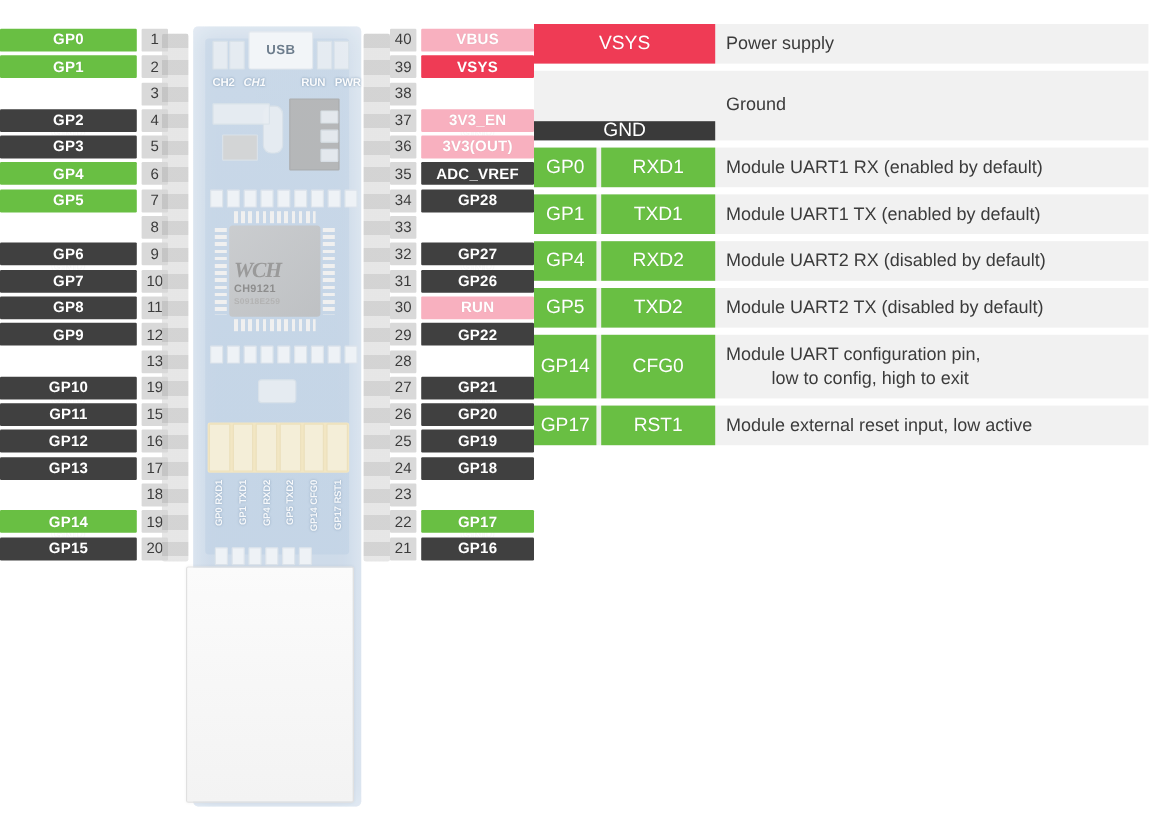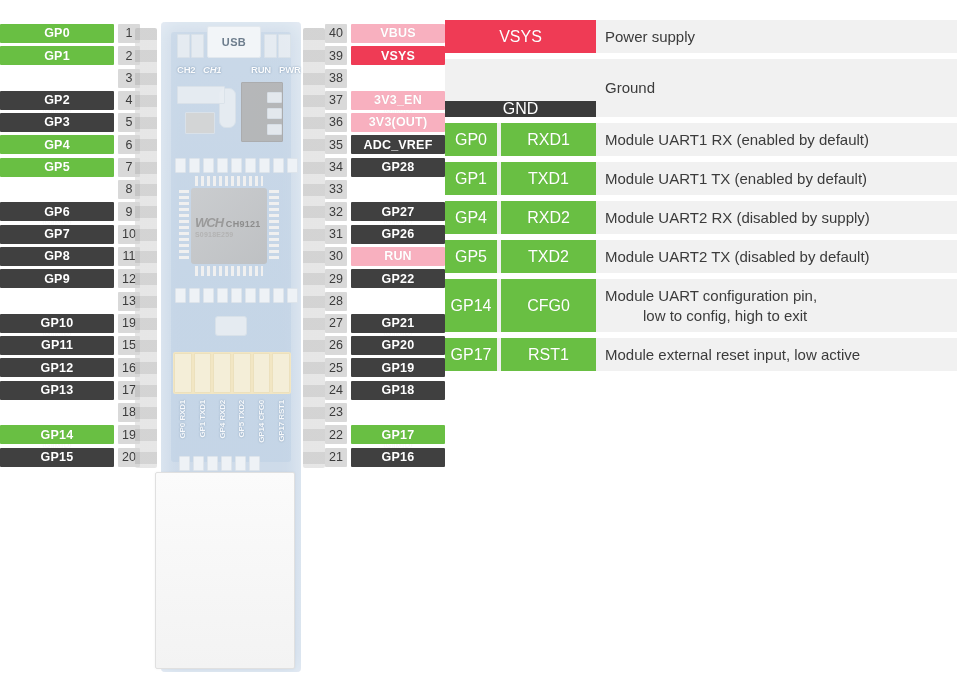--- a/index.html
+++ b/index.html
@@ -74,21 +74,21 @@
   .pad-row{position:absolute;display:flex;gap:3px;}
   .pad{width:9px;height:13px;background:#eef2f6;border:1px solid #dde4eb;border-radius:1px;}
 
   .mcu{
     position:absolute;left:58px;top:168px;width:76px;height:76px;
     background:linear-gradient(135deg,#cbcbcb,#bdbdbd);
     border-radius:3px;opacity:.85;
   }
   .mcu-text{position:absolute;left:62px;top:196px;width:72px;color:#8d8d8d;font-size:9px;
             font-weight:bold;letter-spacing:.3px;line-height:1.1;text-align:left;}
-  .mcu-logo{font-size:13px;font-style:italic;letter-spacing:-1px;color:#9a9a9a;}
+  .mcu-logo{font-size:18px;font-style:italic;letter-spacing:-1px;color:#9a9a9a;font-family:Liberation Serif, serif;}
   .mcu-sub{font-size:7px;color:#b3b3b3;letter-spacing:.2px;}
   .mcu-legs{position:absolute;background:repeating-linear-gradient(90deg,#f0f0f0 0 3px,transparent 3px 6px);}
   .mcu-legs.v{background:repeating-linear-gradient(180deg,#f0f0f0 0 3px,transparent 3px 6px);}
 
   .hdr-band{
     position:absolute;left:40px;top:332px;width:118px;height:42px;
     background:#fae9bd;border-radius:2px;opacity:.85;
     display:flex;gap:2px;padding:1px;box-sizing:border-box;
   }
   .hdr-pin{flex:1;background:#fdf3d6;border:1px solid #f3e3b6;border-radius:1px;}
@@ -429,21 +429,21 @@
         <div class="lg-chip lg-gp c-green">GP1</div>
         <div class="lg-chip lg-fn c-green">TXD1</div>
         <div class="lg-desc">
           <span class="l1">Module UART1 TX (enabled by default)</span>
         </div>
       </div>
       <div class="legend-row">
         <div class="lg-chip lg-gp c-green">GP4</div>
         <div class="lg-chip lg-fn c-green">RXD2</div>
         <div class="lg-desc">
-          <span class="l1">Module UART2 RX (disabled by supply)</span>
+          <span class="l1">Module UART2 RX (disabled by default)</span>
         </div>
       </div>
       <div class="legend-row">
         <div class="lg-chip lg-gp c-green">GP5</div>
         <div class="lg-chip lg-fn c-green">TXD2</div>
         <div class="lg-desc">
           <span class="l1">Module UART2 TX (disabled by default)</span>
         </div>
       </div>
       <div class="legend-row tall">

